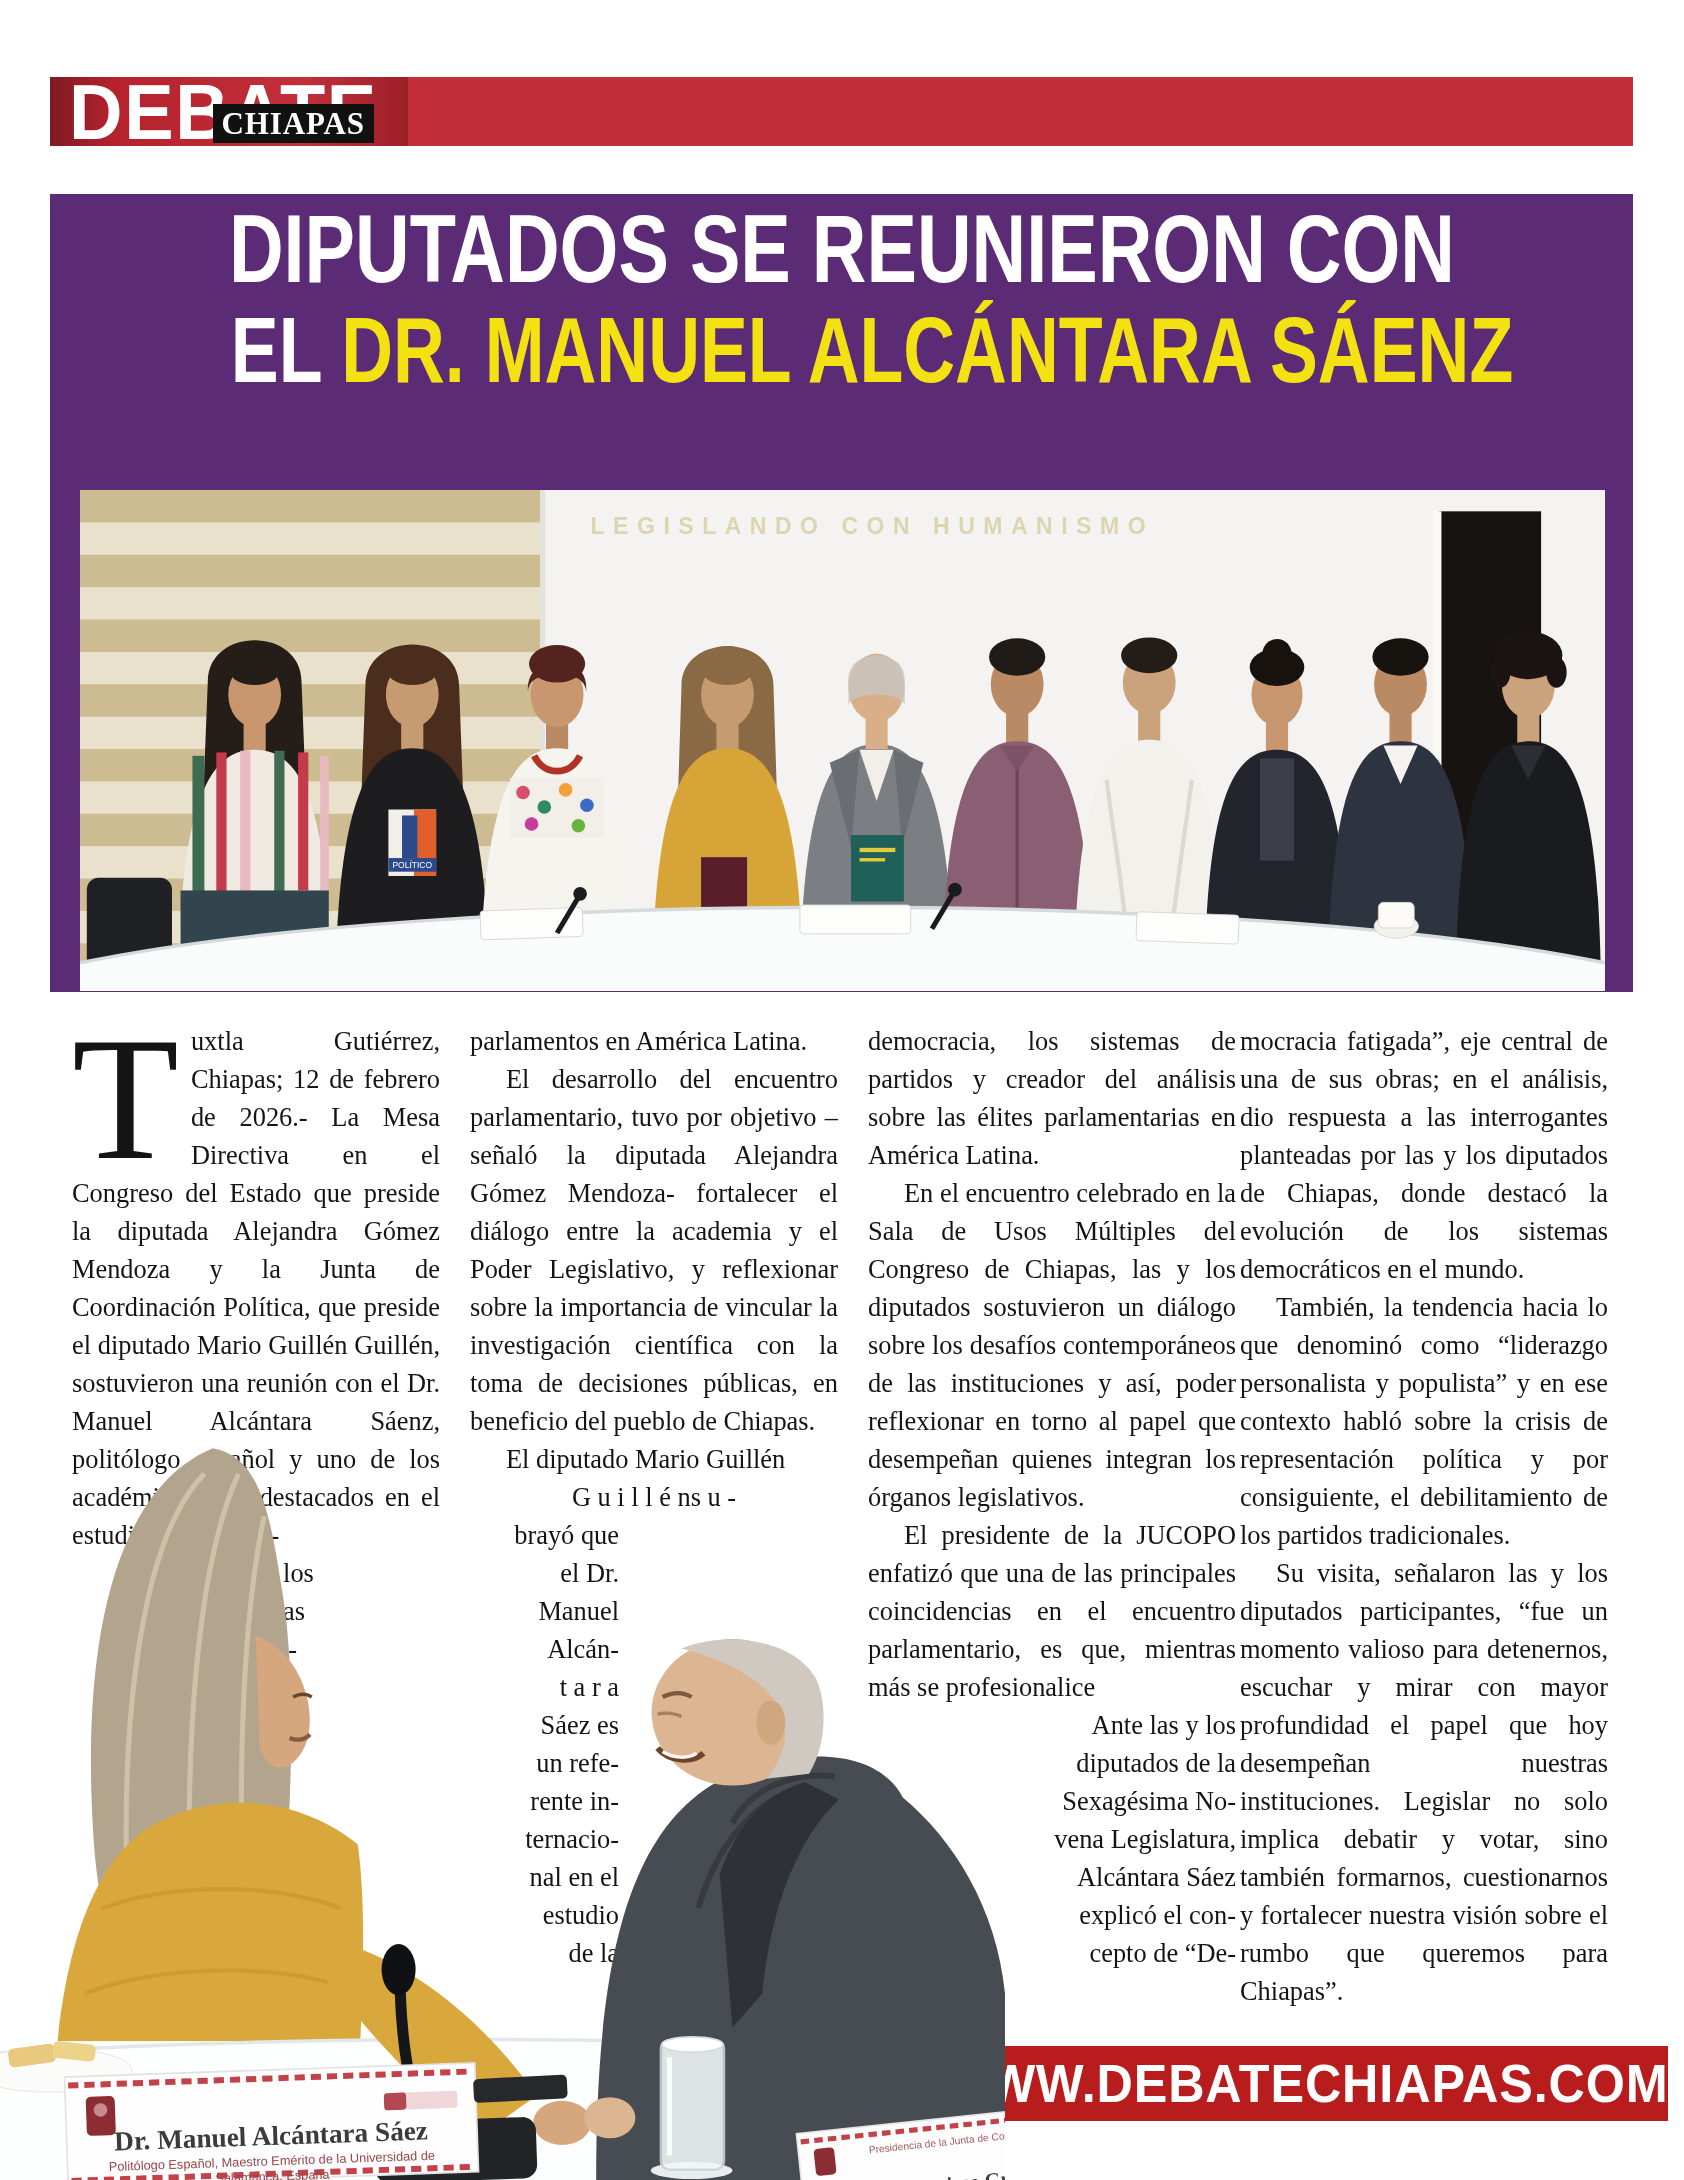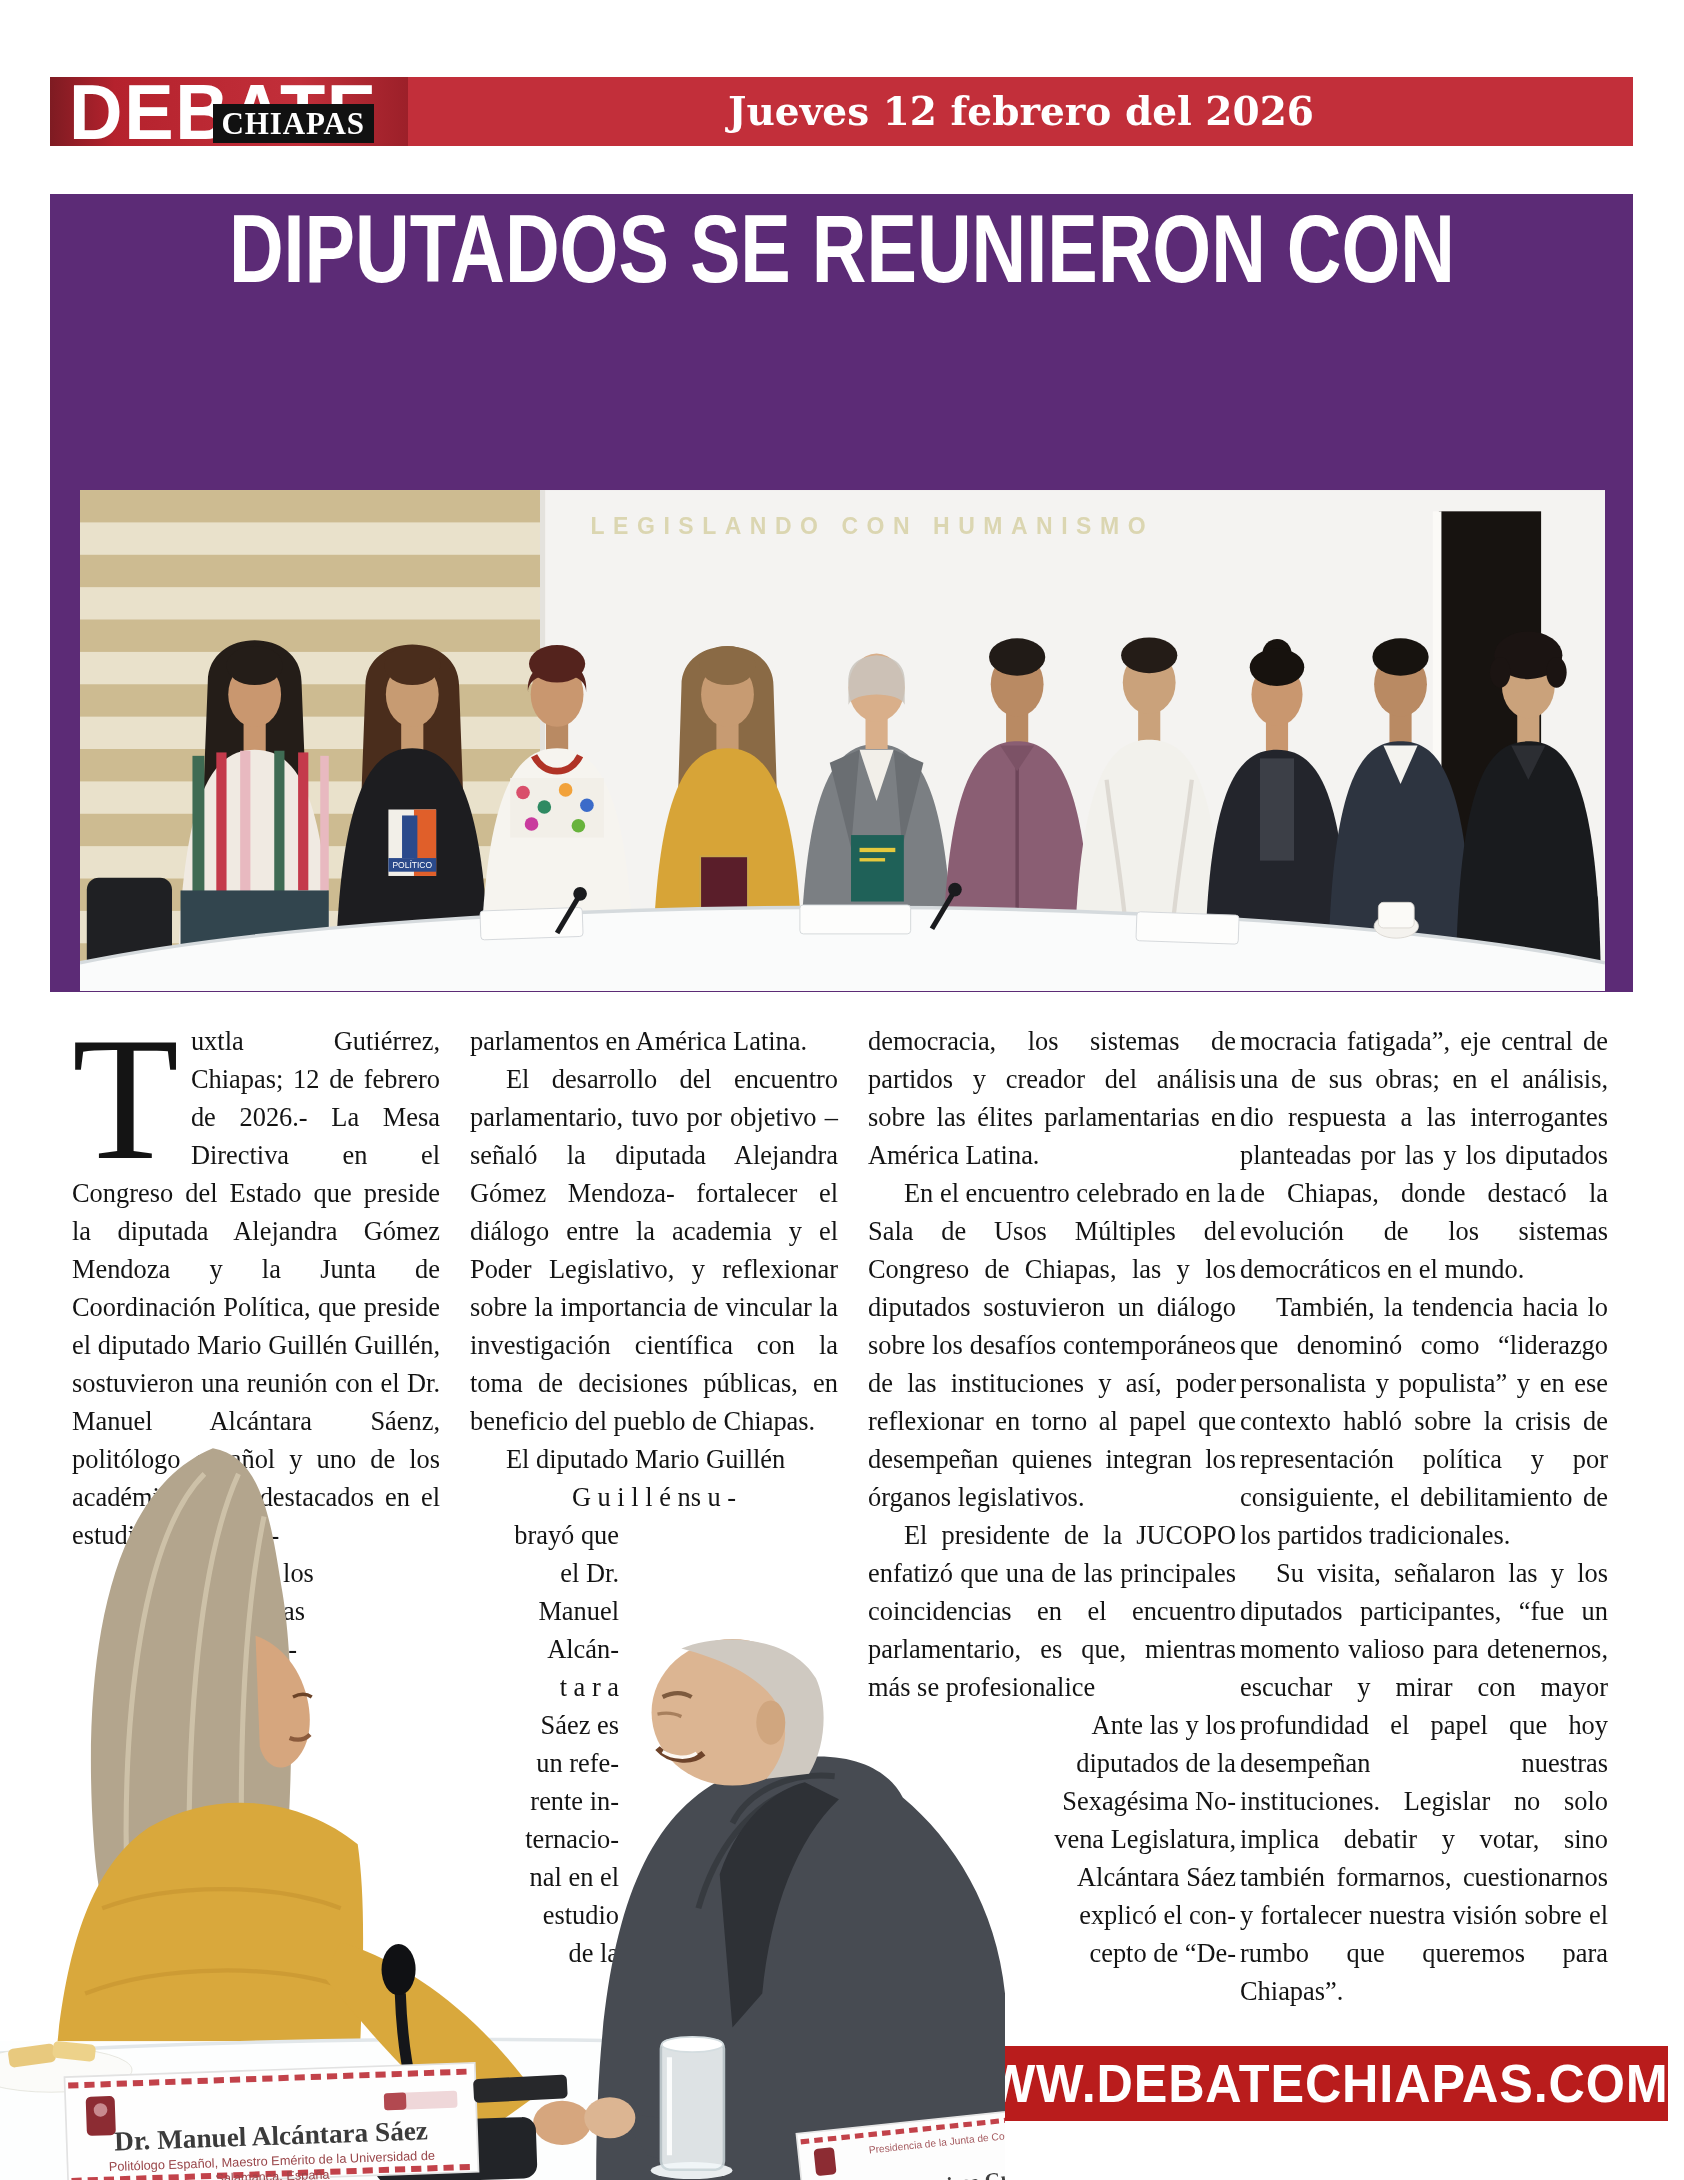--- a/index.html
+++ b/index.html
@@ -47,26 +47,28 @@
 </head>
 <body>
 
 <div class="page">
 
   <div class="mast">
     <div class="logoSeg">
       <span class="logoTxt condL">DEBATE</span>
       <span class="badge">CHIAPAS</span>
     </div>
-    <div class="dateTxt">Jueves 12 febrero del 2026</div>
   </div>
 
   <div class="hbox">
     <div class="hl hl1">
       <span class="cond">DIPUTADOS SE REUNIERON CON</span>
+    </div>
+    <div class="hl hl2">
+      <span class="cond"><span>EL </span><span class="yellow">DR. MANUEL ALCÁNTARA SÁENZ</span></span>
     </div>
   </div>
 
   <svg class="topPhoto" viewBox="0 0 1790 588">
 
     <rect x="0" y="0" width="540" height="588" fill="#e9e1cb"></rect>
     <g>
       <rect x="0" y="0" width="540" height="38" fill="#cdbb91"></rect>
       <rect x="0" y="76" width="540" height="38" fill="#cdbb91"></rect>
       <rect x="0" y="152" width="540" height="38" fill="#cdbb91"></rect>

